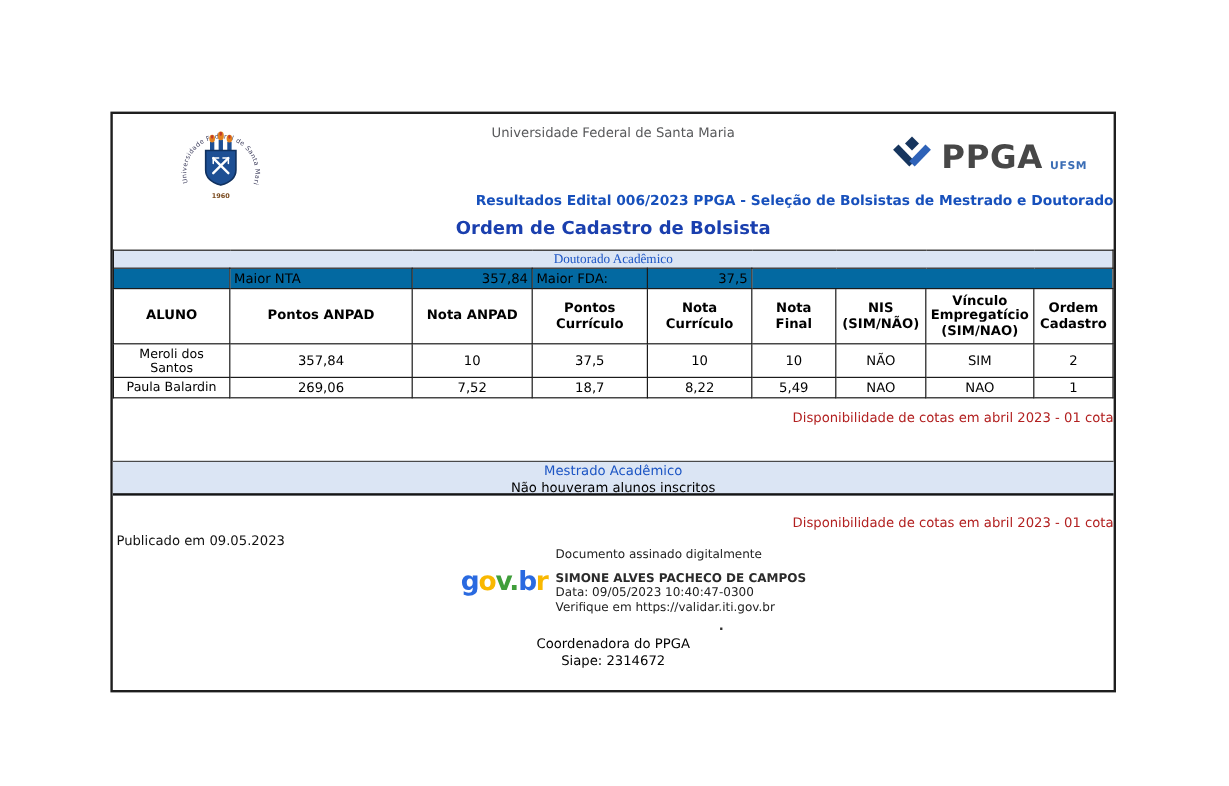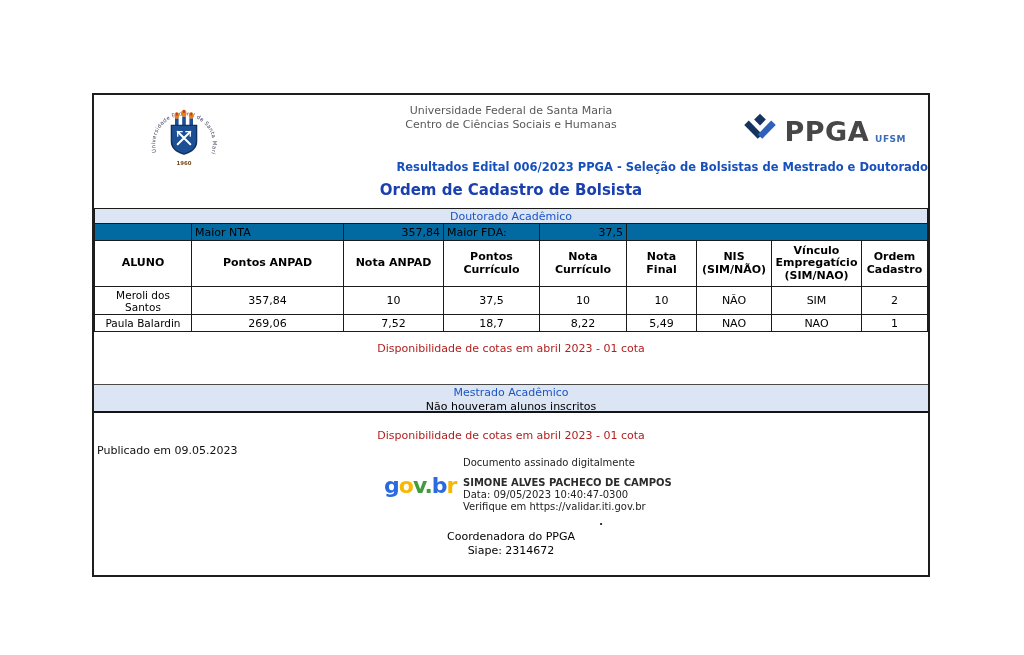--- a/index.html
+++ b/index.html
@@ -20,30 +20,30 @@
   .ppga-text { font-size:27px; font-weight:bold; color:#474747; letter-spacing:0.5px; line-height:30px; }
   .ppga-sub { font-size:9px; font-weight:bold; color:#3a6db5; padding-bottom:3px; letter-spacing:0.5px; }
   .title1 { position:absolute; left:0; right:0; top:65px; text-align:right;
     font-size:11.5px; font-weight:bold; color:#1750bc; }
   .title2 { position:absolute; left:0; right:0; top:86px; text-align:center;
     font-size:15px; font-weight:bold; color:#1a3fae; }
   
   .tbl-wrap { position:absolute; left:0; top:113px; width:100%; }
   table.res { border-collapse:collapse; table-layout:fixed; width:100%; font-size:11px; }
   .res td, .res th { border:1.5px solid #1b1b1b; padding:0 3px; overflow:hidden; vertical-align:middle; }
-  tr.band td { background:#dbe5f4; color:#1c55c4; text-align:center; height:15px; font-size:11px; padding:0; }
+  tr.band td { background:#dbe5f4; color:#1c55c4; text-align:center; height:15px; font-size:11px; padding:0;font-family:Liberation Serif, serif; }
   tr.maior td { background:#0369a1; height:17px; font-size:11px; }
   .al { text-align:left; }  .ar { text-align:right; }
   tr.head th { font-weight:bold; text-align:center; white-space:pre-line; line-height:1.15;
     height:46px; background:#fff; font-size:11px; }
   tr.r1 td { height:28px; text-align:center; }
   tr.r2 td { height:17px; text-align:center; }
   td.name { font-size:10.5px; }
   
-  .note-red { position:absolute; left:0; right:0; text-align:center;
+  .note-red { position:absolute; left:0; right:0; text-align:right;
     font-size:11px; color:#b22020; }
   .cotas1 { top:247px; }
   .cotas2 { top:334px; }
   .mest-band { position:absolute; left:0; right:0; top:289px; height:29px;
     background:#dbe5f4; border-top:1px solid #4a4a4a; border-bottom:2px solid #141414;
     text-align:center; font-size:11px; line-height:14px; padding-top:1px; }
   .mest-title { color:#1c55c4; }
   .mest-note { color:#000; }
   .published { position:absolute; left:3px; top:349px; font-size:11px; color:#111; }
   .sig-line1 { position:absolute; left:369px; top:362px; font-size:10px; color:#222; }
@@ -87,21 +87,20 @@
           <path d="M26,30 L54,30 L54,48 Q54,58 40,62 Q26,58 26,48 Z" fill="#1d4f94" stroke="#10315f" stroke-width="1.5"></path>
           <path d="M33,37 L47,51 M47,37 L33,51" stroke="#ffffff" stroke-width="2.2" stroke-linecap="round"></path>
           <path d="M33,37 l5,0 M33,37 l0,5 M47,37 l-5,0 M47,37 l0,5" stroke="#ffffff" stroke-width="1.4" stroke-linecap="round"></path>
         </g>
         <text x="40" y="74" text-anchor="middle" font-size="6" fill="#7a4a1e" font-weight="bold">1960</text>
       </svg>
     </div>
 
     <div class="org-block">
       <div>Universidade Federal de Santa Maria</div>
-      <div>Centro de Ciências Sociais e Humanas</div>
     </div>
 
     <div class="ppga-logo">
       <svg width="36" height="36" viewBox="0 0 40 40">
         <path d="M20,3 L26.5,9.5 L20,16 L13.5,9.5 Z" fill="#16355e"></path>
         <path d="M5,13 L20,28.5" stroke="#16355e" stroke-width="7" stroke-linecap="butt"></path>
         <path d="M20,28.5 L35,13" stroke="#2e62b8" stroke-width="7" stroke-linecap="butt"></path>
       </svg>
       <span class="ppga-text">PPGA</span>
       <span class="ppga-sub">UFSM</span>

